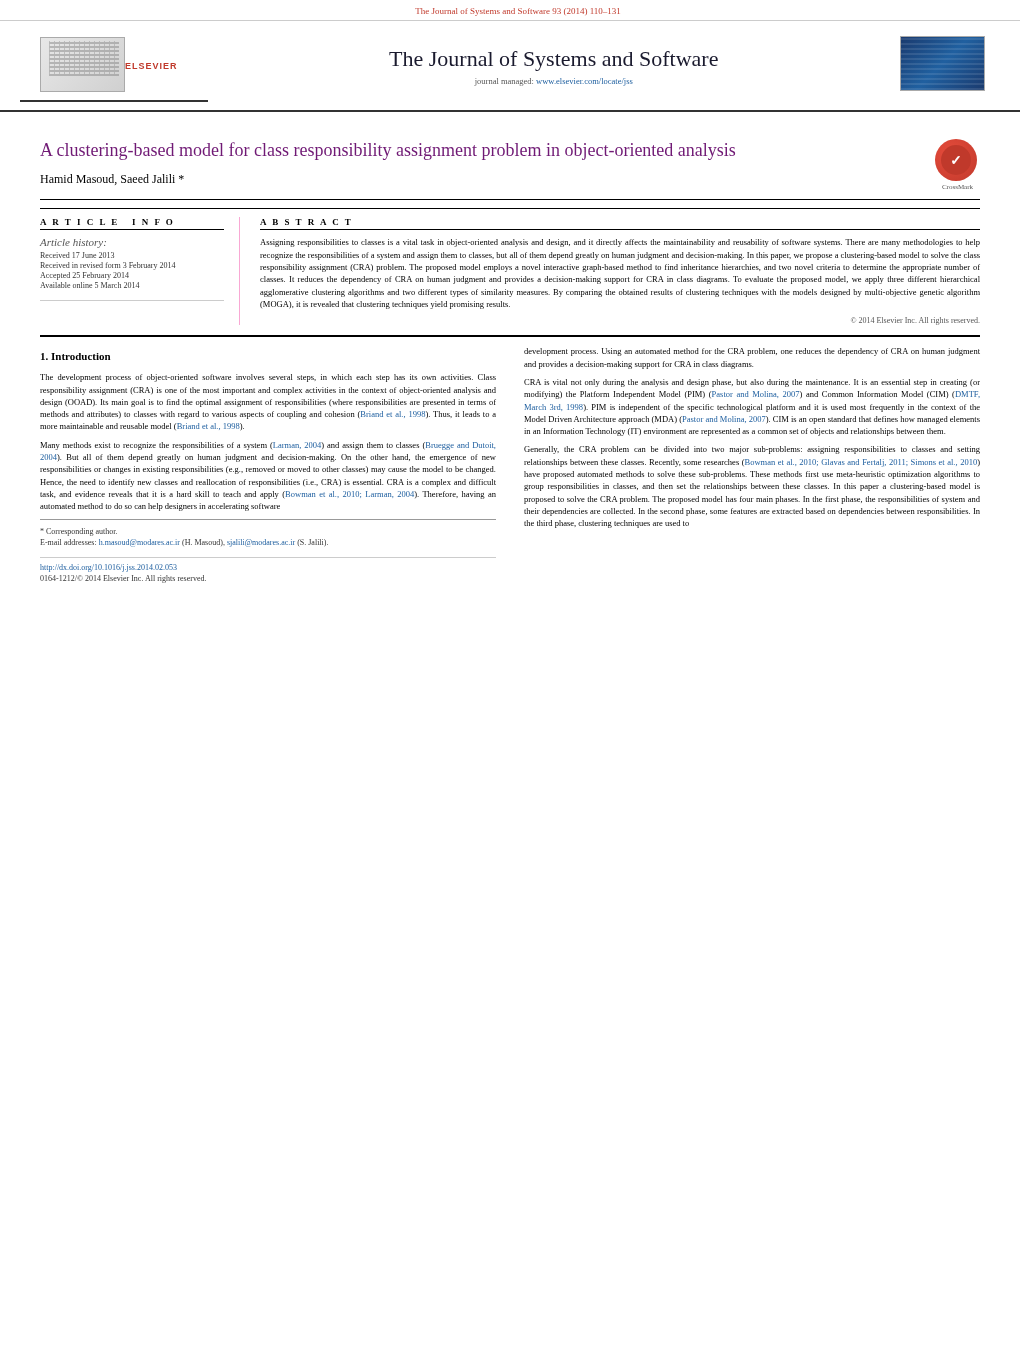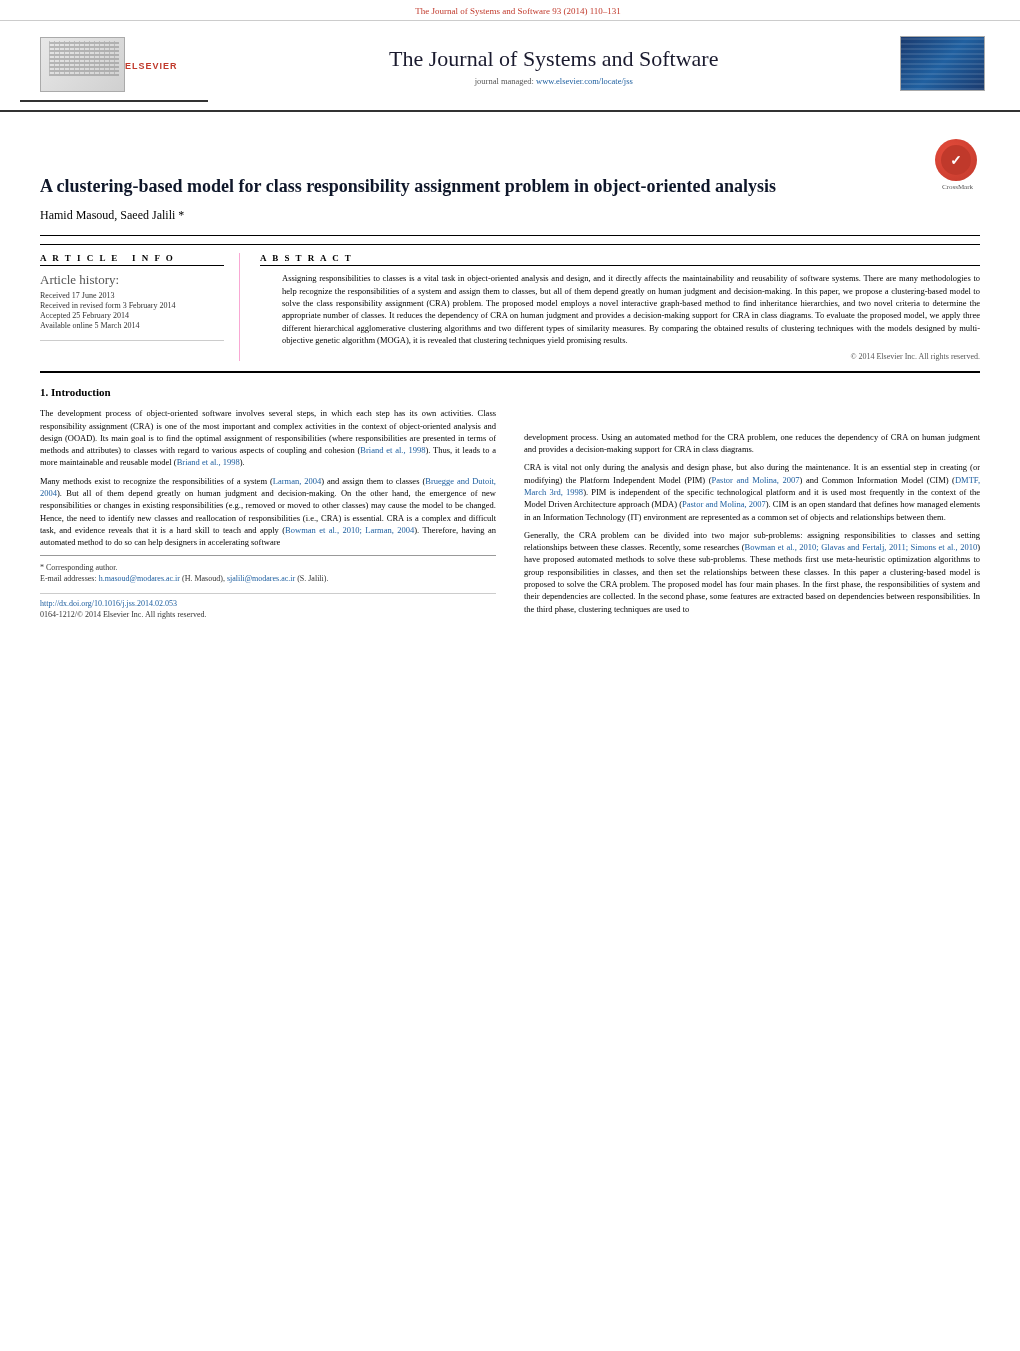--- a/index.html
+++ b/index.html
@@ -115,26 +115,25 @@
       margin-bottom: 8px;
       display: flex;
       align-items: flex-start;
       justify-content: space-between;
     }
     .article-title-text {
       flex: 1;
     }
     .article-title {
       font-size: 18px;
-      font-weight: bold;
-      color: #0f172a;
+      font-weight: normal;
+      color: #701a75;
       line-height: 1.3;
       margin-bottom: 10px;
       font-family: 'Times New Roman', serif;
-      margin-top: 36px;
     }
     .authors {
       font-size: 12px;
       color: #000;
       margin-bottom: 4px;
     }
     .affiliation {
       font-size: 9px;
       font-style: italic;
       color: #333;
@@ -182,41 +181,41 @@
       text-transform: uppercase;
       color: #000;
       margin-bottom: 6px;
       border-bottom: 1px solid #000;
       padding-bottom: 2px;
     }
     .article-info-block {
       margin-bottom: 10px;
     }
     .article-info-label {
-      font-size: 13px;
+      font-size: 11px;
+      font-style: italic;
       color: #555;
       margin-bottom: 3px;
     }
     .article-info-item {
       font-size: 8px;
       color: #333;
       margin-bottom: 1px;
     }
     .keywords-list {
       font-size: 8px;
       color: #333;
       line-height: 1.5;
     }
     .keyword-link { color: #2060a0; text-decoration: none; font-size: 8px; }
     .abstract-text {
       font-size: 8.5px;
       color: #000;
       line-height: 1.45;
       text-align: justify;
-      margin-left: 22px;
     }
     .copyright-line {
       font-size: 8px;
       color: #555;
       text-align: right;
       margin-top: 6px;
     }
     .divider-thick {
       border: none;
       border-top: 2px solid #000;
@@ -224,21 +223,20 @@
     }
     .divider-thin {
       border: none;
       border-top: 1px solid #ccc;
       margin: 6px 0;
     }
     .body-two-col {
       display: flex;
       gap: 28px;
       padding: 0 0 10px 0;
-      align-items: flex-end;
     }
     .body-col {
       flex: 1;
       font-size: 8.5px;
       color: #000;
       line-height: 1.45;
       text-align: justify;
     }
     .section-title {
       font-size: 11px;

